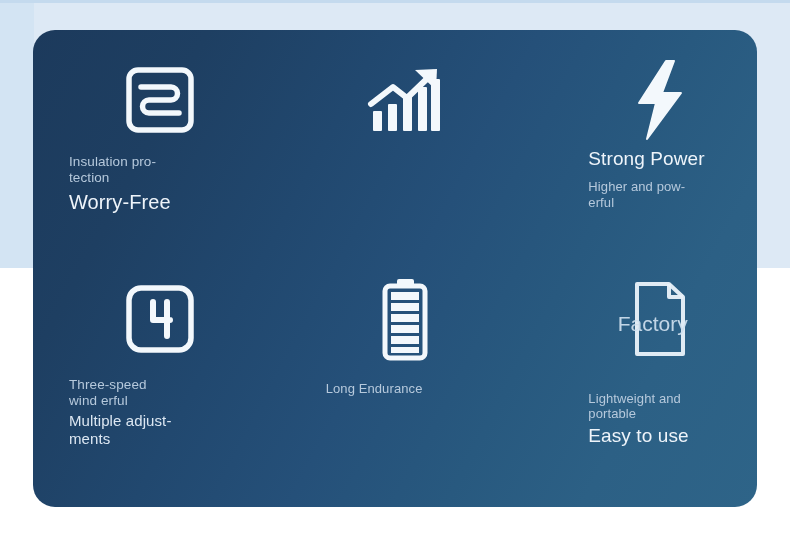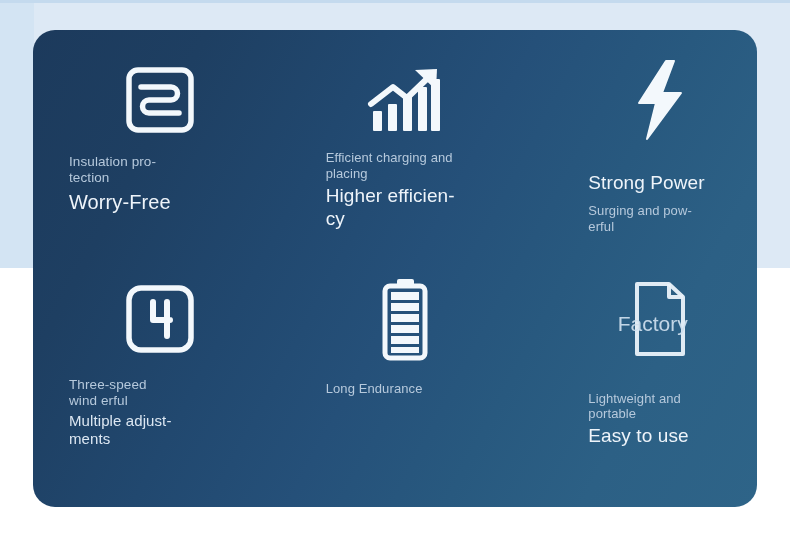--- a/index.html
+++ b/index.html
@@ -115,21 +115,21 @@
   .title.sm  { font-size: 15px; color: #dce7f2; }
   .sub.sm    { font-size: 13px; }
   
   .cell.reversed .text-wrap { display: flex; flex-direction: column; }
   .cell.reversed .title { order: 1; margin-top: 0; }
   .cell.reversed .sub   { order: 2; margin-top: 8px; }
 
   
   .c1 .text-wrap { padding-left: 12px; margin-top: 6px; }
   .c2 .text-wrap { padding-left: 34px; margin-top: 2px; }
-  .c3 .text-wrap { padding-left: 62px; margin-top: 24px; justify-content: center; }
+  .c3 .text-wrap { padding-left: 62px; margin-top: 0; justify-content: center; }
   .c4 .text-wrap { padding-left: 12px; margin-top: 10px; }
   .c5 .text-wrap { padding-left: 34px; margin-top: 14px; }
   .c6 .text-wrap { padding-left: 62px; margin-top: 24px; }
 
   .c2 .icon-wrap { transform: translateX(10px); }
   .c3 .icon-wrap { transform: translateX(30px); }
   .c5 .icon-wrap { transform: translateX(10px); }
   .c6 .icon-wrap { transform: translateX(30px); }
 
   
@@ -178,37 +178,31 @@
               <rect x="6" y="46" width="9" height="20" rx="1"></rect>
               <rect x="21" y="39" width="9" height="27" rx="1"></rect>
               <rect x="36" y="31" width="9" height="35" rx="1"></rect>
               <rect x="51" y="22" width="9" height="44" rx="1"></rect>
               <rect x="64" y="14" width="9" height="52" rx="1"></rect>
             </g>
             <path d="M4 39 L26 22 L40 33 L66 8" fill="none" stroke="#f3f8fc" stroke-width="6" stroke-linecap="round" stroke-linejoin="round"></path>
             <path d="M48 5 L70 4 L69 25 Z" fill="#f3f8fc"></path>
           </svg>
         </div>
-        <div class="text-wrap">
-          <p class="sub wide sm" style="white-space: pre-line;">Efficient charging and
-placing</p>
-          <p class="title med" style="white-space: pre-line;">Higher efficien-
-cy</p>
-        </div>
       </div>
 
       <div class="cell c3 reversed">
         <div class="icon-wrap">
           <svg width="62" height="82" viewBox="0 0 62 82" aria-hidden="true">
             <path d="M37 2 L10 44 H27 L18 80 L52 34 H33 L45 2 Z" fill="#f3f8fc" stroke="#f3f8fc" stroke-width="2" stroke-linejoin="round"></path>
           </svg>
         </div>
         <div class="text-wrap">
           <p class="title med">Strong Power</p>
-          <p class="sub wide sm" style="white-space: pre-line;">Surging and pow-
+          <p class="sub wide sm" style="white-space: pre-line;">Higher and pow-
 erful</p>
         </div>
       </div>
 
       <div class="cell c4">
         <div class="icon-wrap">
           <svg width="74" height="74" viewBox="0 0 74 74" aria-hidden="true">
             <rect x="6" y="6" width="62" height="62" rx="12" ry="12" fill="none" stroke="#f3f8fc" stroke-width="5.5"></rect>
             <path d="M30 20 V38 H47 M44 20 V54" fill="none" stroke="#f3f8fc" stroke-width="6" stroke-linecap="round" stroke-linejoin="round"></path>
           </svg>

